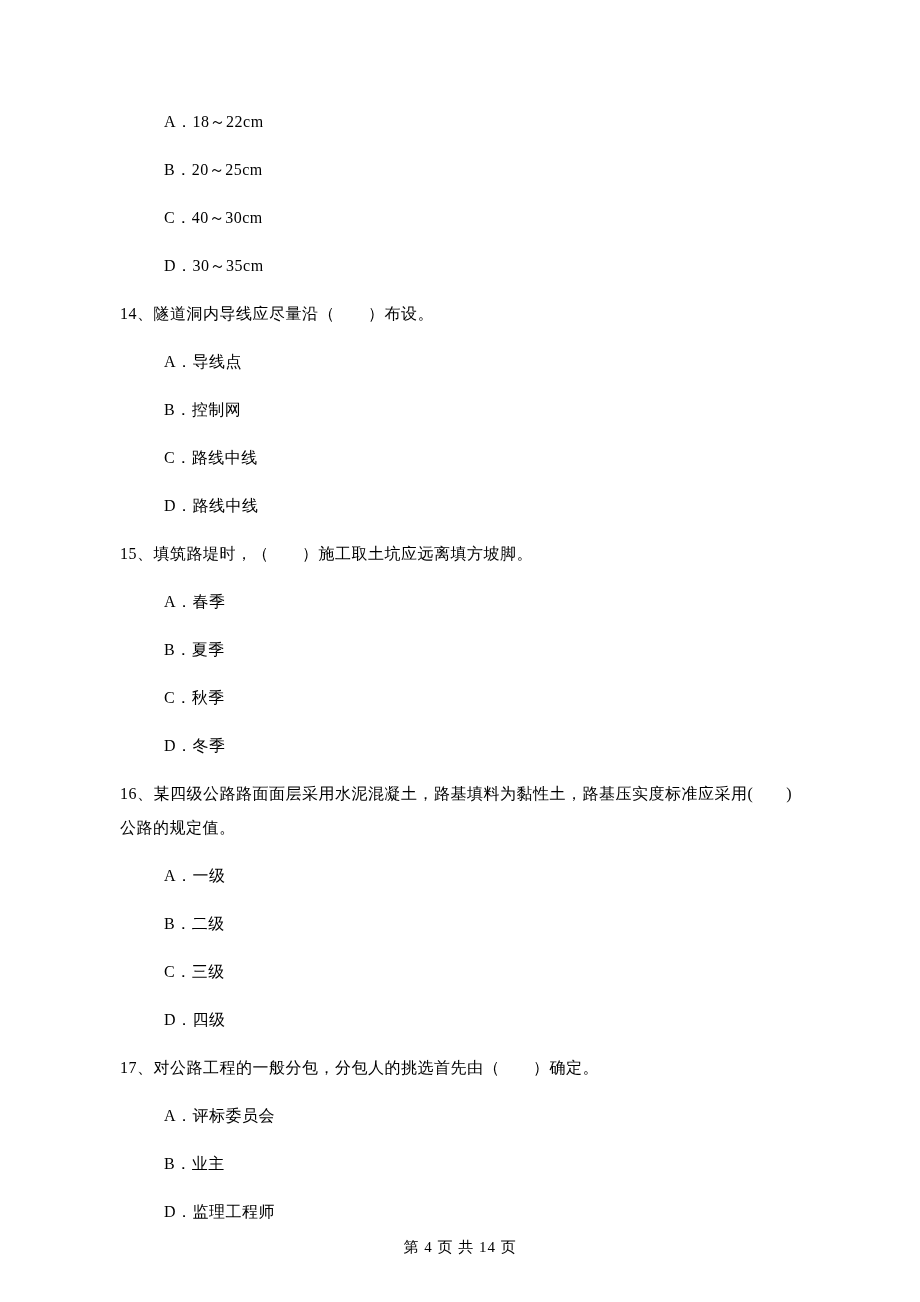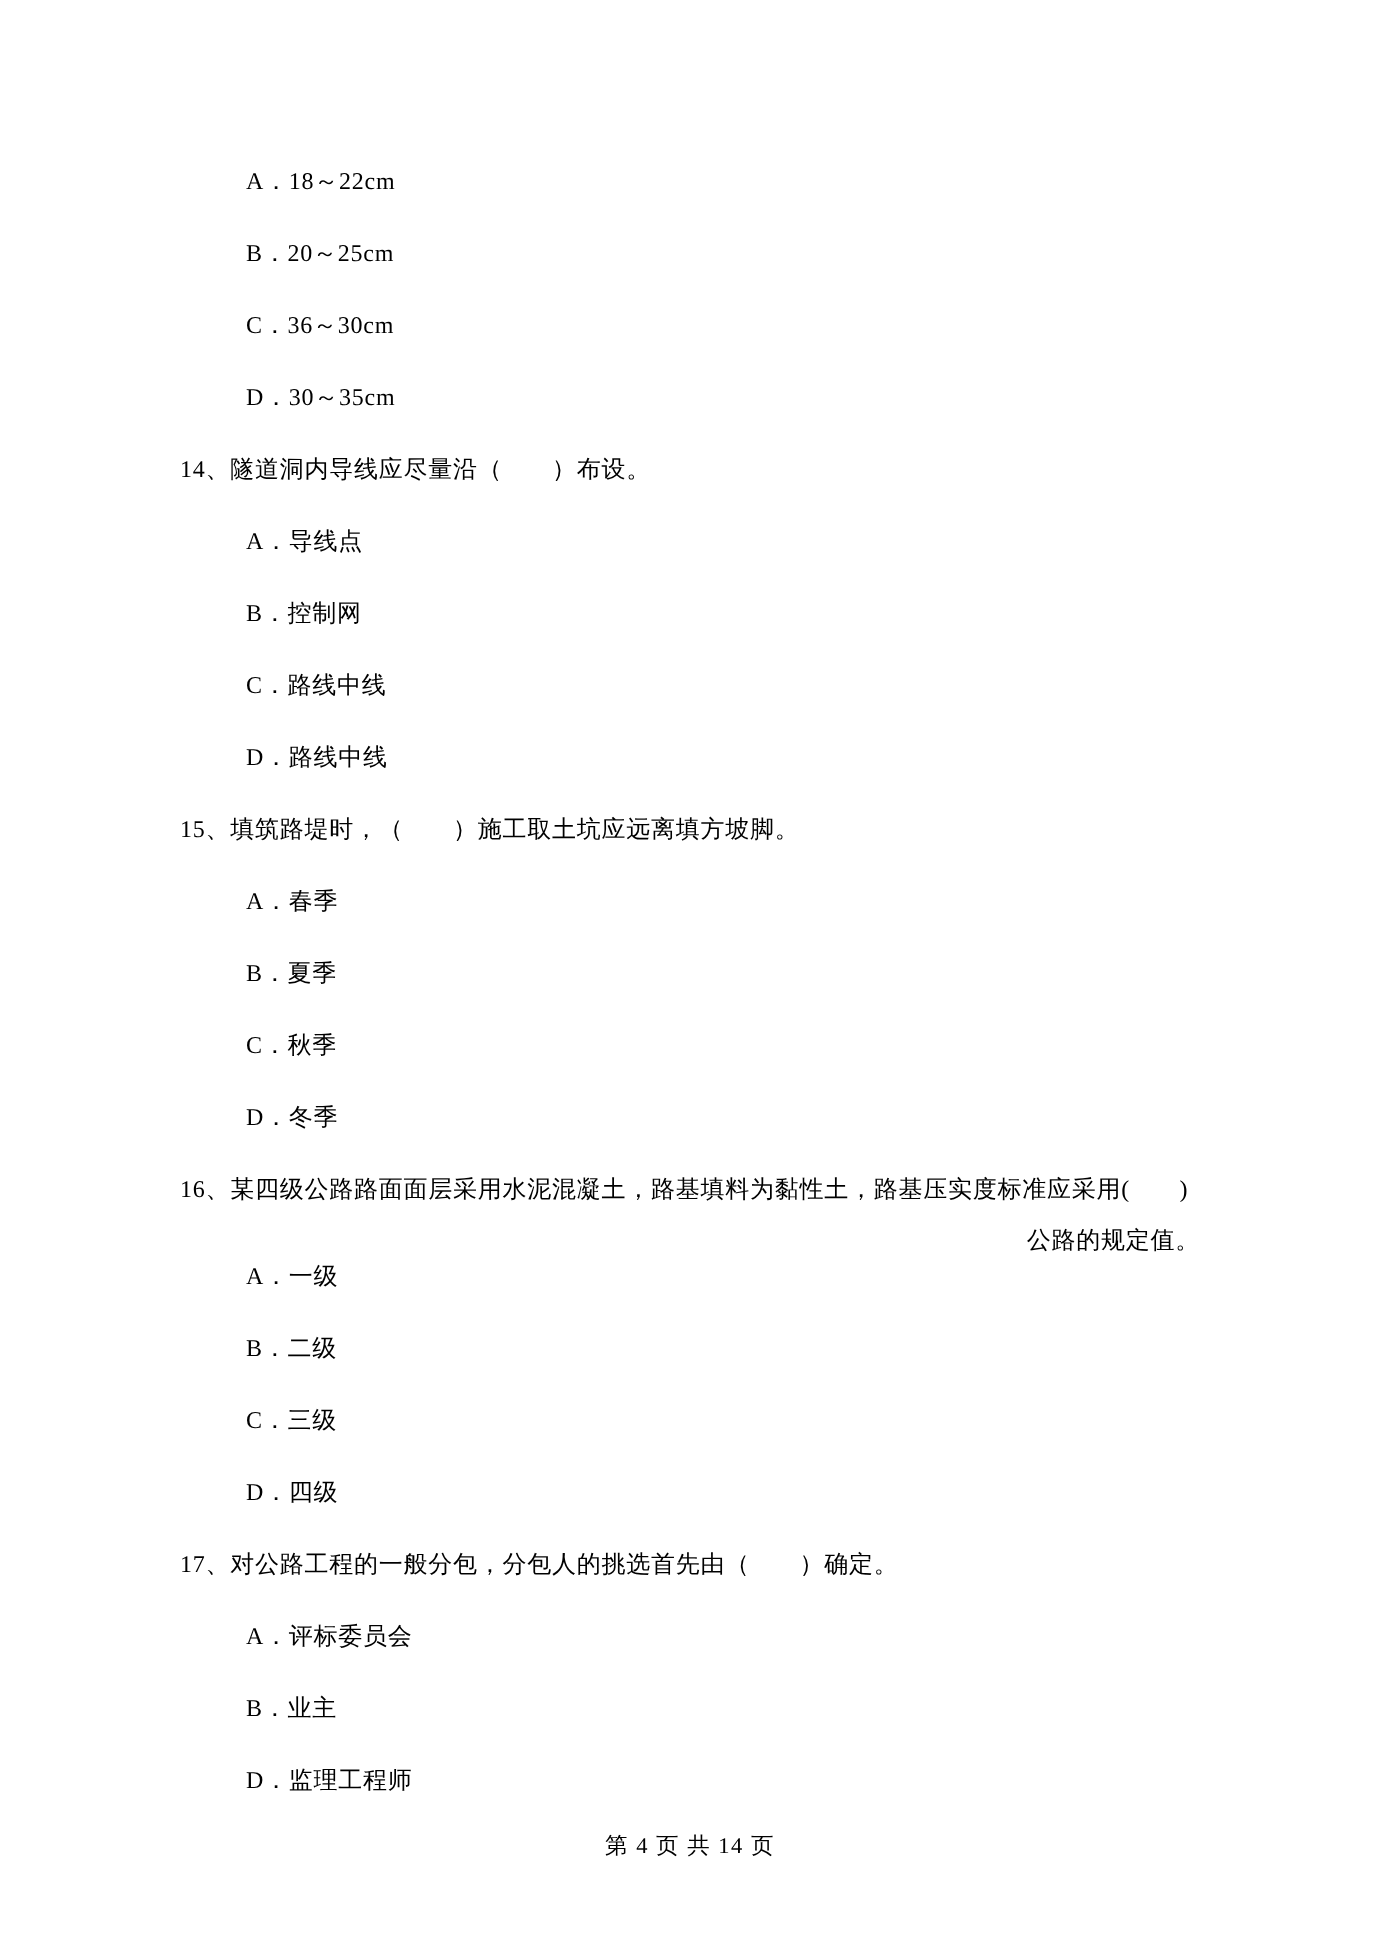--- a/index.html
+++ b/index.html
@@ -29,41 +29,41 @@
     letter-spacing: 0.5px;
     text-align: justify;
   }
   .question-multi {
     margin-bottom: 10px;
     letter-spacing: 0.5px;
     text-align: justify;
     text-justify: inter-ideograph;
   }
   .question-second-line {
+    margin-bottom: 24px;
     letter-spacing: 0.5px;
-    text-align: right;
   }
   .footer {
     position: absolute;
-    bottom: 60px;
+    bottom: 44px;
     width: 920px;
     left: 0;
     text-align: center;
     font-size: 15px;
     letter-spacing: 1px;
   }
 </style>
 </head>
 <body>
 
 <div class="page">
 
   <div class="option">A．18～22cm</div>
   <div class="option">B．20～25cm</div>
-  <div class="option">C．36～30cm</div>
+  <div class="option">C．40～30cm</div>
   <div class="option">D．30～35cm</div>
 
   <div class="question">14、隧道洞内导线应尽量沿（　　）布设。</div>
   <div class="option">A．导线点</div>
   <div class="option">B．控制网</div>
   <div class="option">C．路线中线</div>
   <div class="option">D．路线中线</div>
 
   <div class="question">15、填筑路堤时，（　　）施工取土坑应远离填方坡脚。</div>
   <div class="option">A．春季</div>

